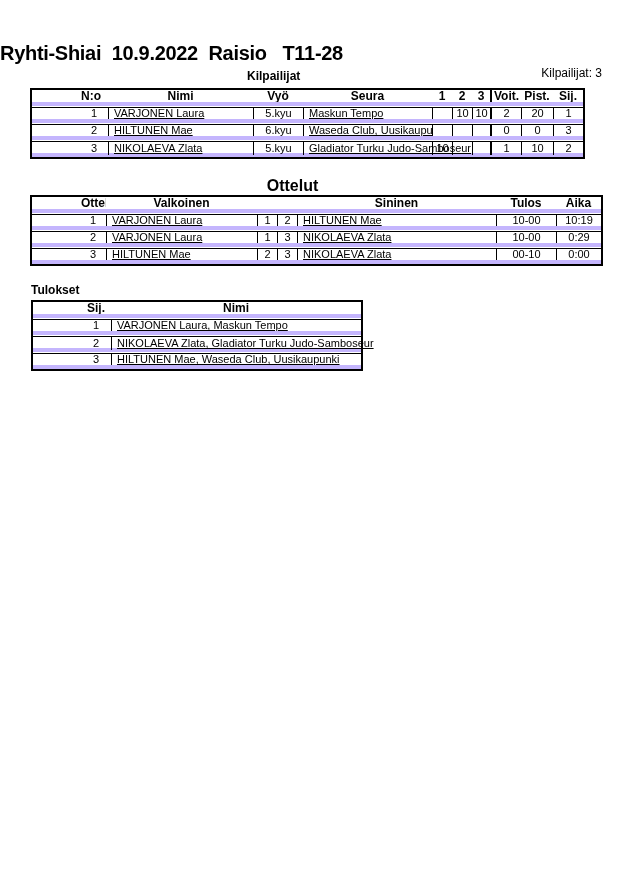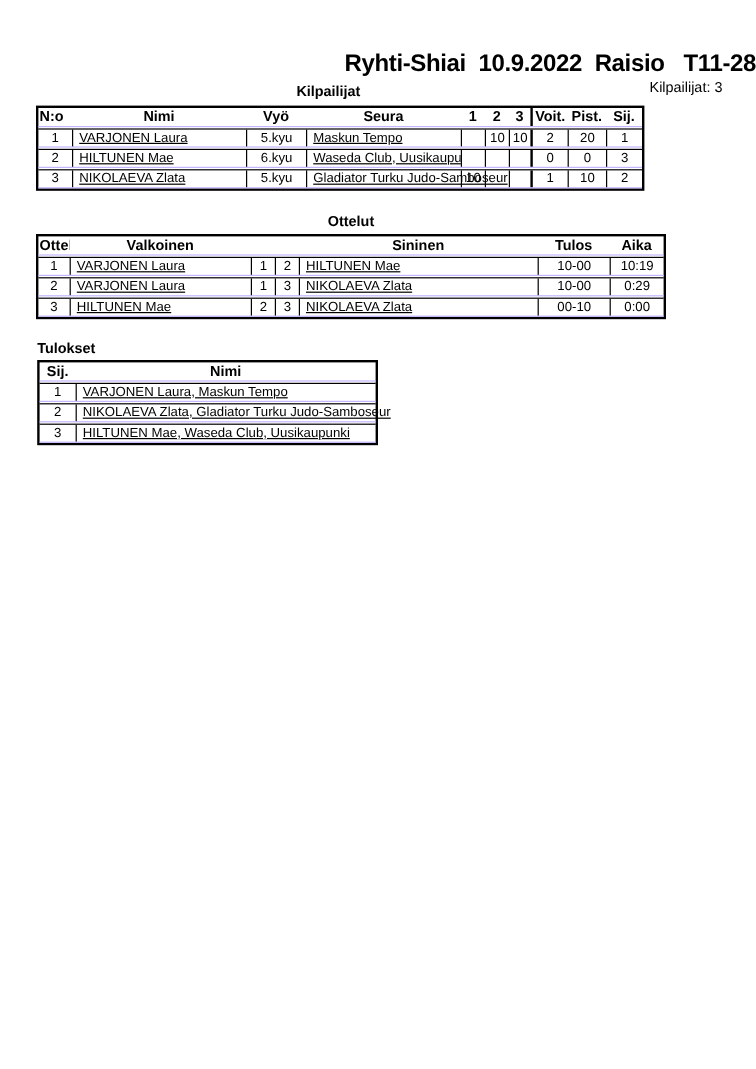--- a/index.html
+++ b/index.html
@@ -8,41 +8,42 @@
     position: relative;
     width: 630px; height: 891px;
     font-family: "Liberation Sans", sans-serif;
     color: #000;
     overflow: hidden;
   }
   .abs { position: absolute; }
 
   #title {
     top: 42px; left: 0; width: 630px;
-    text-align: right;
+    text-align: left;
     font-size: 20px; font-weight: bold;
     letter-spacing: -0.3px;
     white-space: pre;
   }
   #sub-kilpailijat { top: 69px; left: 208px; font-size: 12px; font-weight: bold; margin-left: 39px; }
   #count-label     { top: 66px; right: 28px; font-size: 12px; }
-  #sub-ottelut  { top: 177px; left: 30px; width: 525px; text-align: center; font-size: 12px; font-weight: bold; }
+  #sub-ottelut  { top: 177px; left: 30px; width: 525px; text-align: center; font-size: 16px; font-weight: bold; }
   #sub-tulokset { top: 283px; left: 31px; width: 284px; text-align: left; font-size: 12px; font-weight: bold; }
 
   .tbl { position: absolute; border: 2px solid #000; background: #fff; }
   #t-kilpailijat { top: 88px;  left: 30px; }
   #t-ottelut     { top: 195px; left: 30px; }
   #t-tulokset    { top: 300px; left: 31px; }
 
   .row {
     display: grid;
     height: 16px;
     align-items: stretch;
-    border-bottom: 1px solid #c4b5fd;
+    border-bottom: 4px solid #c4b5fd;
     font-size: 11px;
+    padding-left: 48px;
   }
   .row + .row { border-top: 1px solid #000; margin-top: 1px; }
   .row.hd { font-weight: bold; font-size: 12px; }
 
   #t-kilpailijat .row { grid-template-columns: 28px 145px 50px 129px 20px 20px 18px 31px 32px 30px; }
   #t-ottelut     .row { grid-template-columns: 26px 151px 20px 20px 199px 60px 45px; }
   #t-tulokset    .row { grid-template-columns: 30px 250px; }
 
   .c {
     display: flex; align-items: center; justify-content: center;

